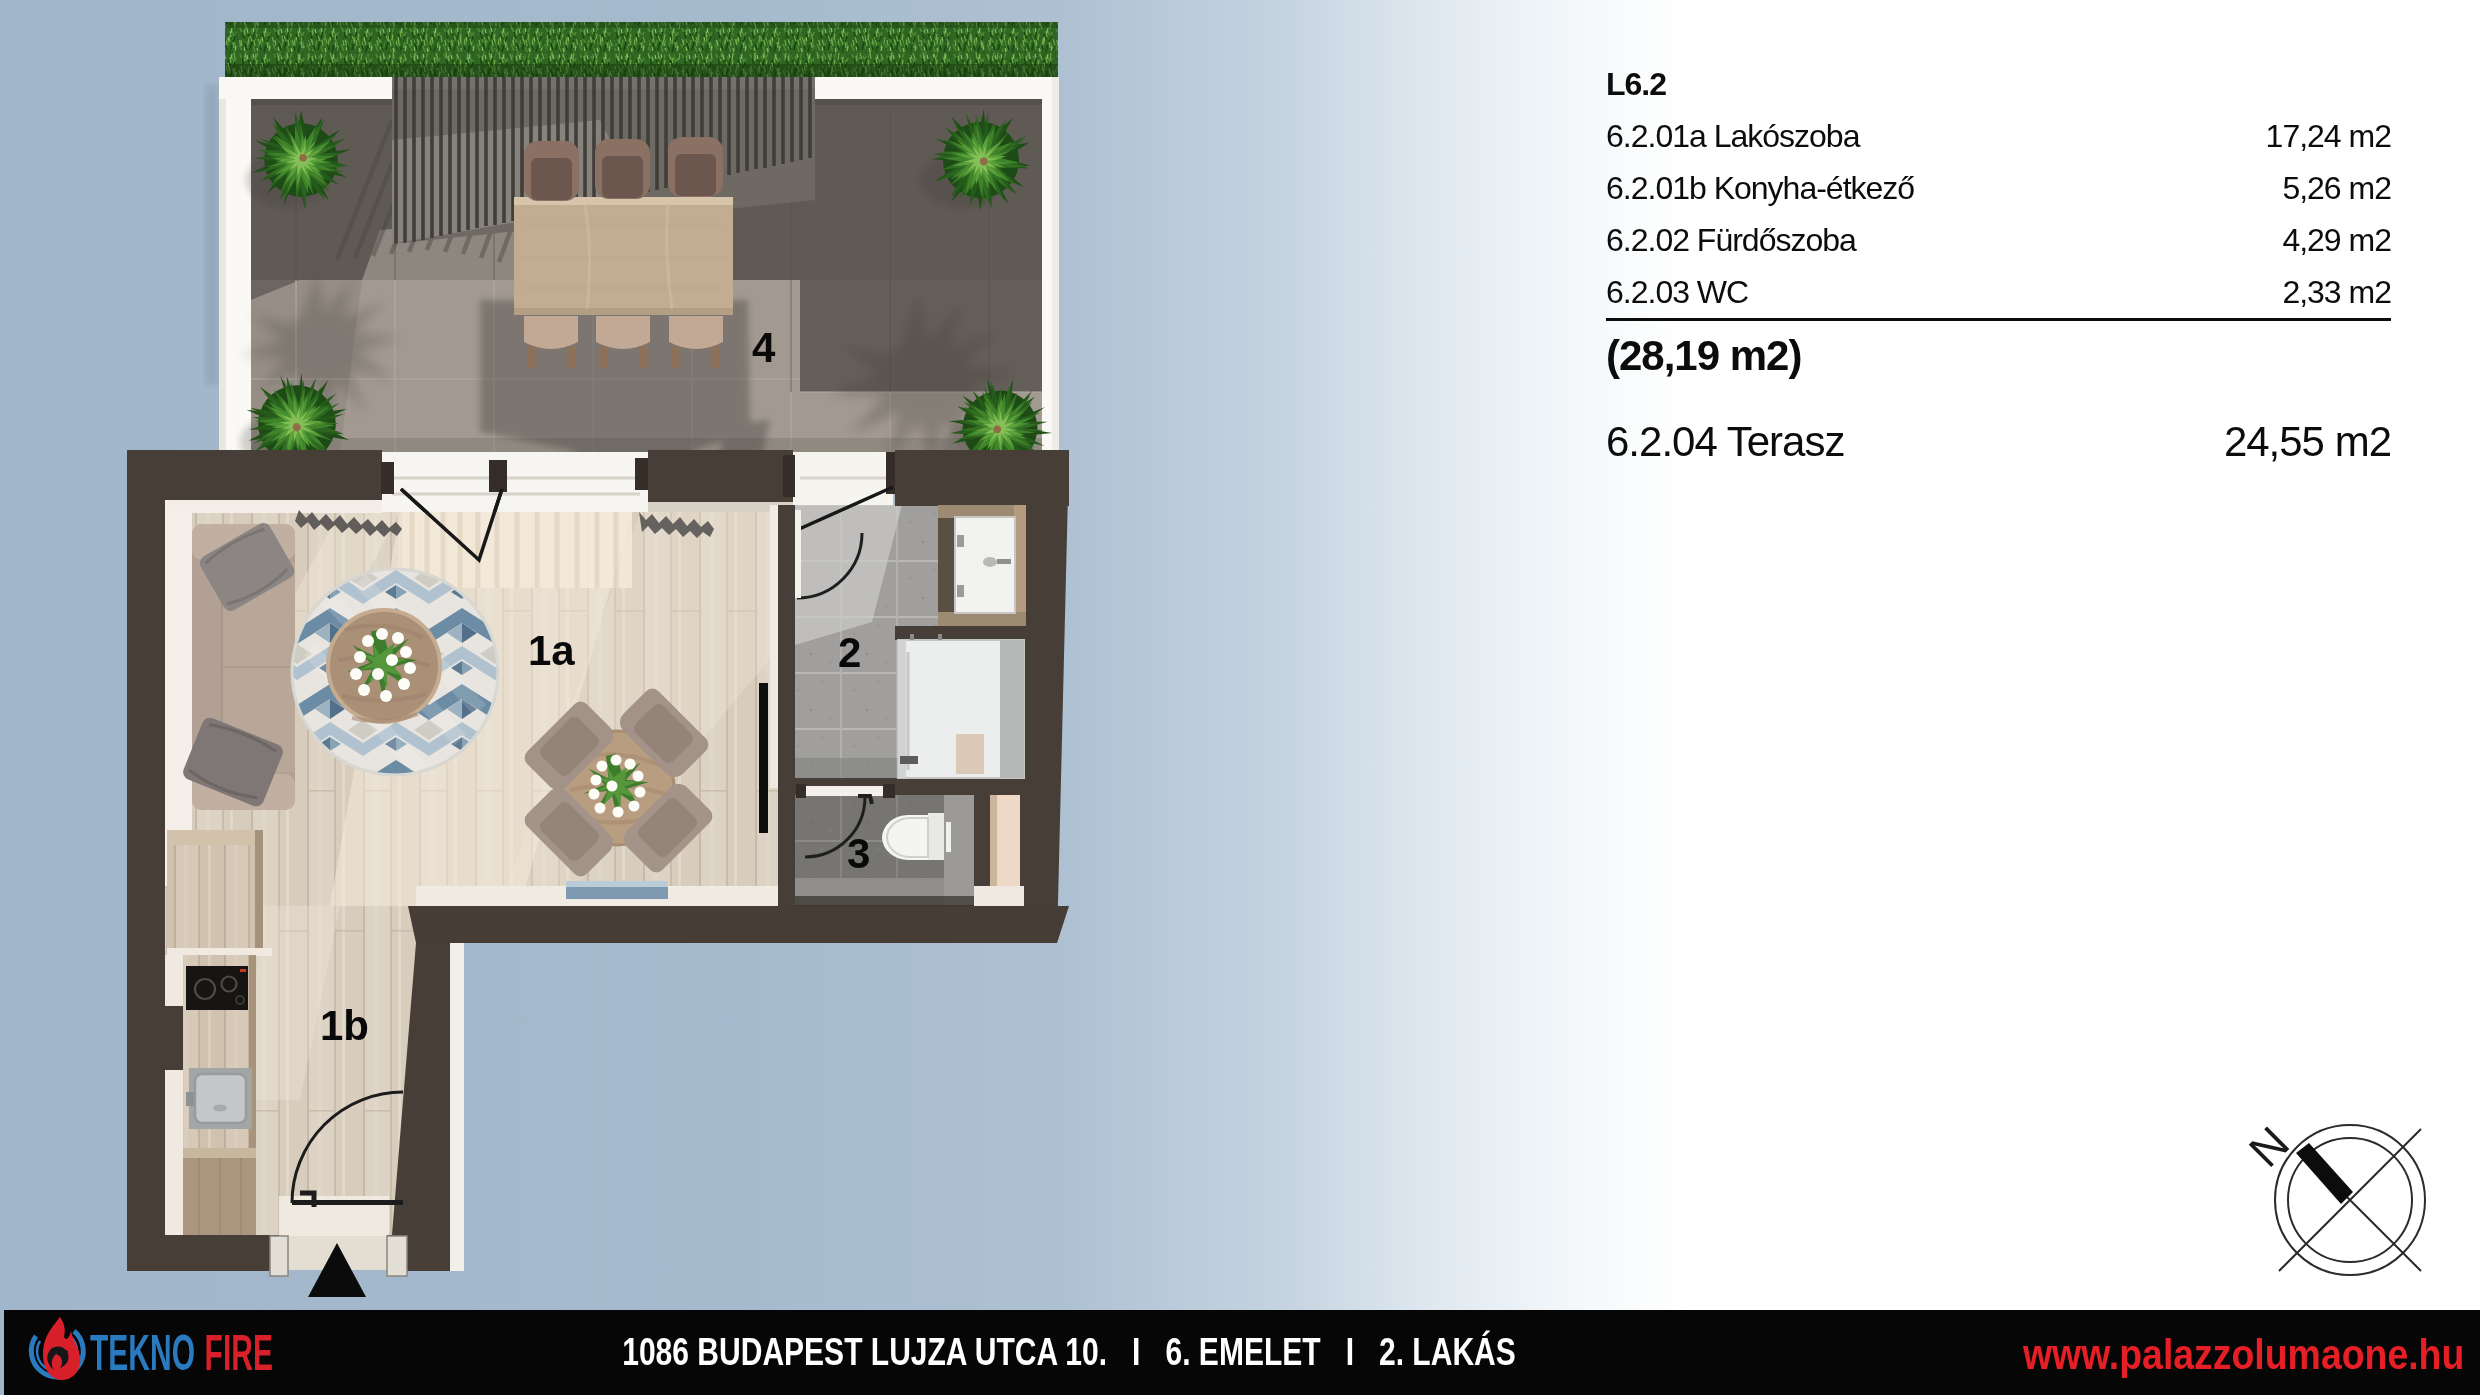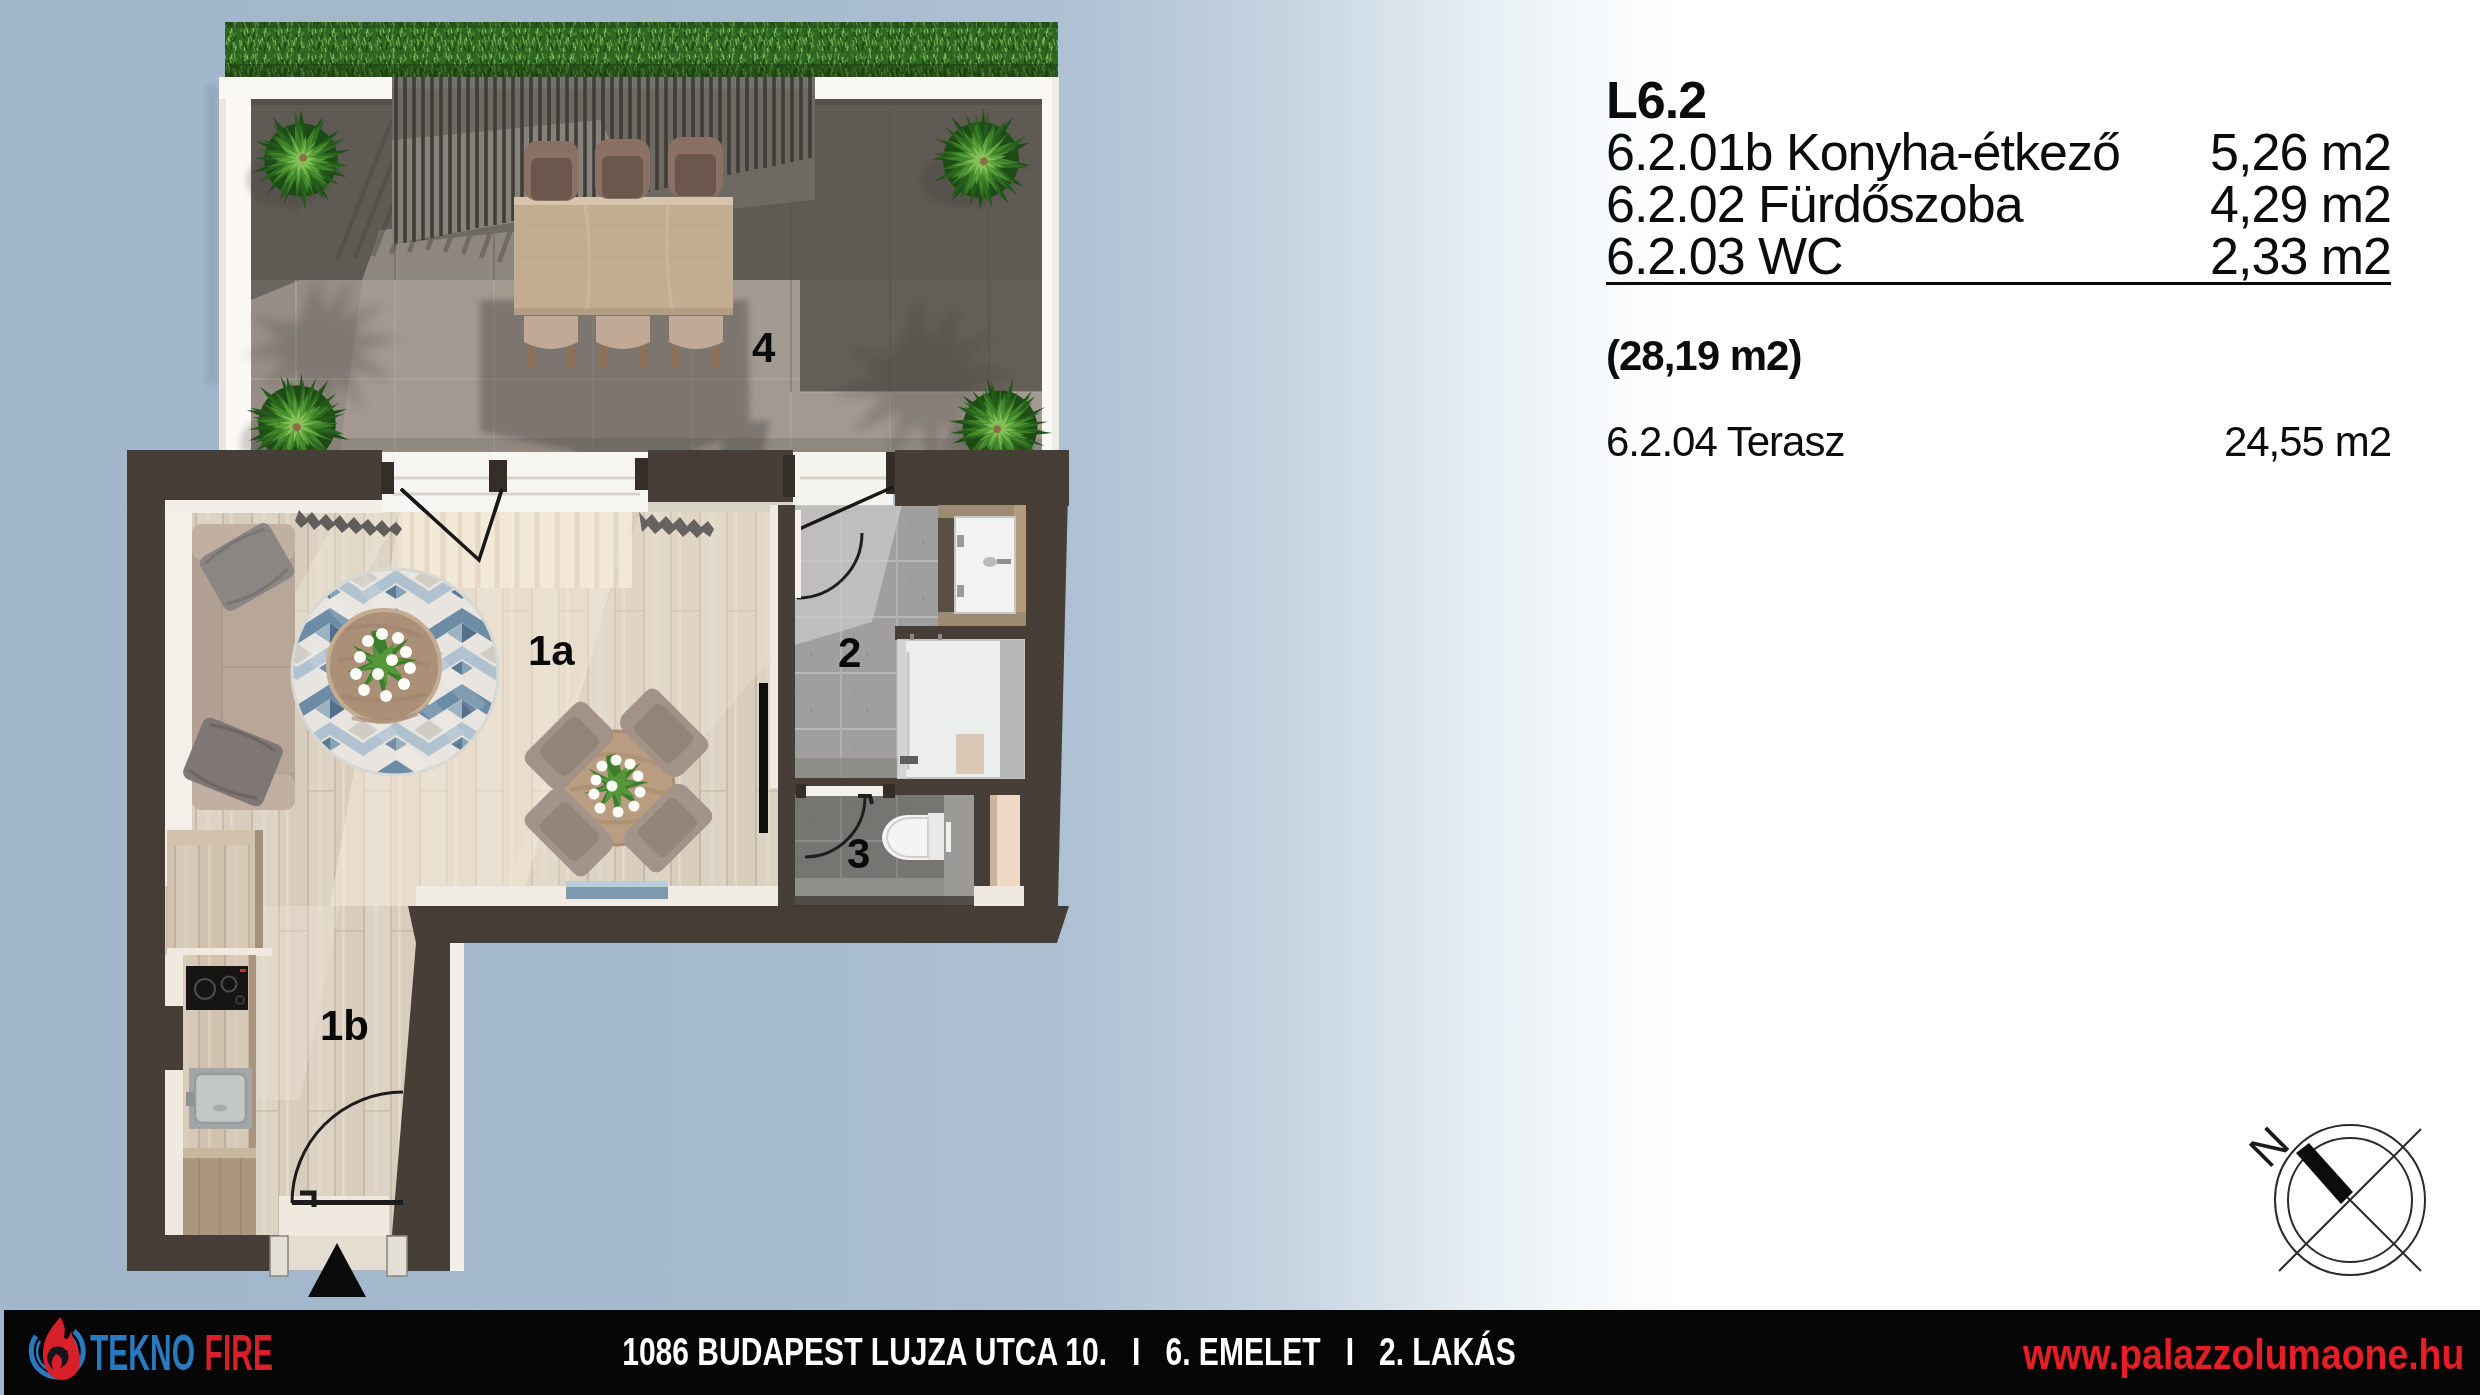--- a/index.html
+++ b/index.html
@@ -1,20 +1,20 @@
 <!DOCTYPE html>
 <html><head>
 <meta charset="utf-8">
 <style>
   html,body{margin:0;padding:0;}
   body{width:2480px;height:1395px;overflow:hidden;position:relative;
        font-family:"Liberation Sans",sans-serif;
        background:linear-gradient(90deg,#a1b6ca 0%,#a6bace 30%,#aec1d3 43%,#c6d4e1 52%,#e0e9f0 58%,#f5f9fb 64%,#ffffff 68%,#ffffff 100%);}
   .abs{position:absolute;}
-  .list{position:absolute;left:1606px;top:74px;width:785px;font-size:52px;letter-spacing:-1px;color:#0c0c0c;}
+  .list{position:absolute;left:1606px;top:58px;width:785px;font-size:32px;letter-spacing:-1px;color:#0c0c0c;}
   .row{height:52px;line-height:52px;display:flex;justify-content:space-between;white-space:nowrap;}
   .b{font-weight:bold;}
   .rule{border-bottom:3px solid #0c0c0c;margin-top:0px;}
   .total{position:absolute;left:1606px;top:332px;width:842px;text-align:left;font-weight:bold;font-size:42px;letter-spacing:-1px;line-height:48px;color:#0c0c0c;}
   .terasz{position:absolute;left:1606px;top:416px;width:785px;font-size:42px;letter-spacing:-1px;line-height:52px;color:#0c0c0c;display:flex;justify-content:space-between;}
   .bar{position:absolute;left:4px;top:1310px;width:2480px;height:85px;background:#060606;}
   .addr{position:absolute;left:365px;top:0;width:1400px;height:85px;line-height:85px;text-align:center;
         color:#ffffff;font-weight:bold;font-size:38px;white-space:nowrap;transform:scaleX(.79);}
   .url{position:absolute;right:20px;top:0;height:85px;line-height:88px;color:#e61e25;font-weight:bold;font-size:43px;white-space:nowrap;transform:scaleX(.87);transform-origin:right center;}
   .logotext{position:absolute;left:86px;top:0;height:85px;line-height:87px;font-weight:bold;font-size:50px;white-space:nowrap;transform:scaleX(.60);transform-origin:left center;}
@@ -553,20 +553,24 @@
 <text x="2248" y="1160" font-size="46" fill="#1a1a1a" transform="rotate(-45 2270 1140)">N</text>
     </g>
 </svg>
 
 <div class="list">
   <div class="row b">
       <span>L6.2</span>
       <span></span>
     </div>
   <div class="row">
+      <span>6.2.01a Lakószoba</span>
+      <span>17,24 m2</span>
+    </div>
+  <div class="row">
       <span>6.2.01b Konyha-étkező</span>
       <span>5,26 m2</span>
     </div>
   <div class="row">
       <span>6.2.02 Fürdőszoba</span>
       <span>4,29 m2</span>
     </div>
   <div class="row">
       <span>6.2.03 WC</span>
       <span>2,33 m2</span>

